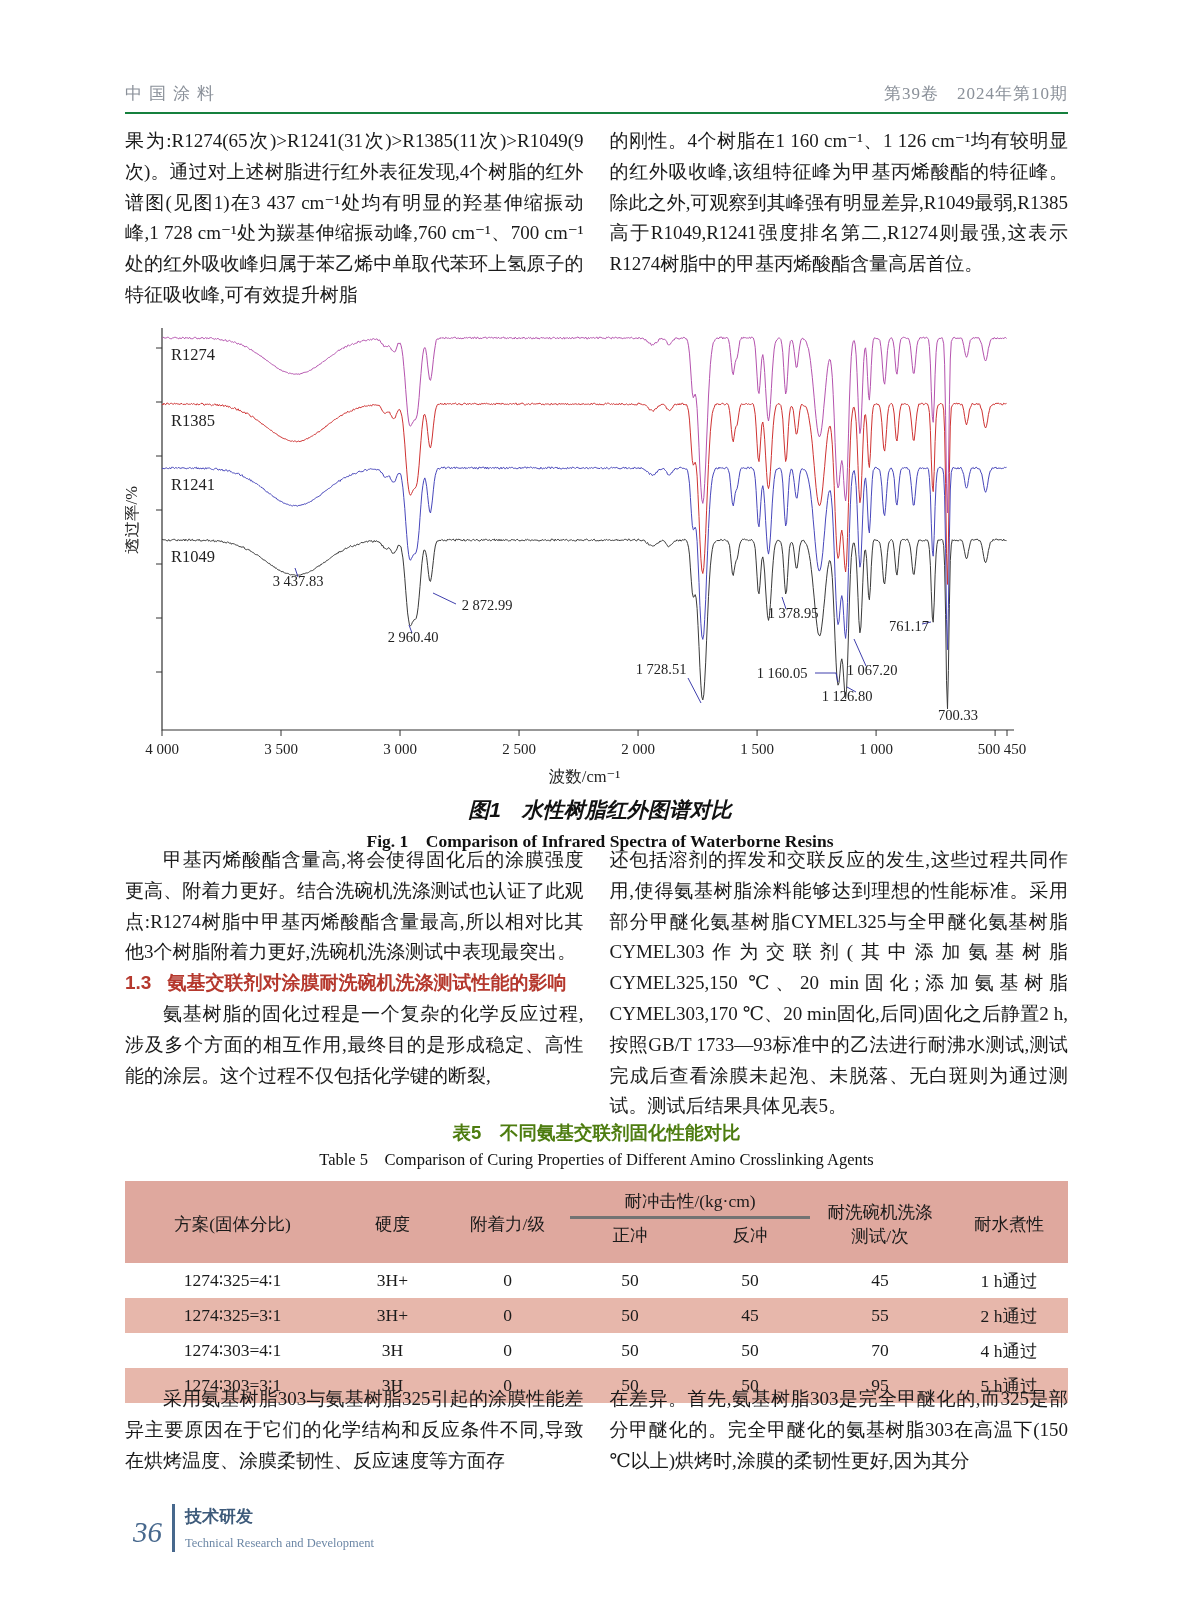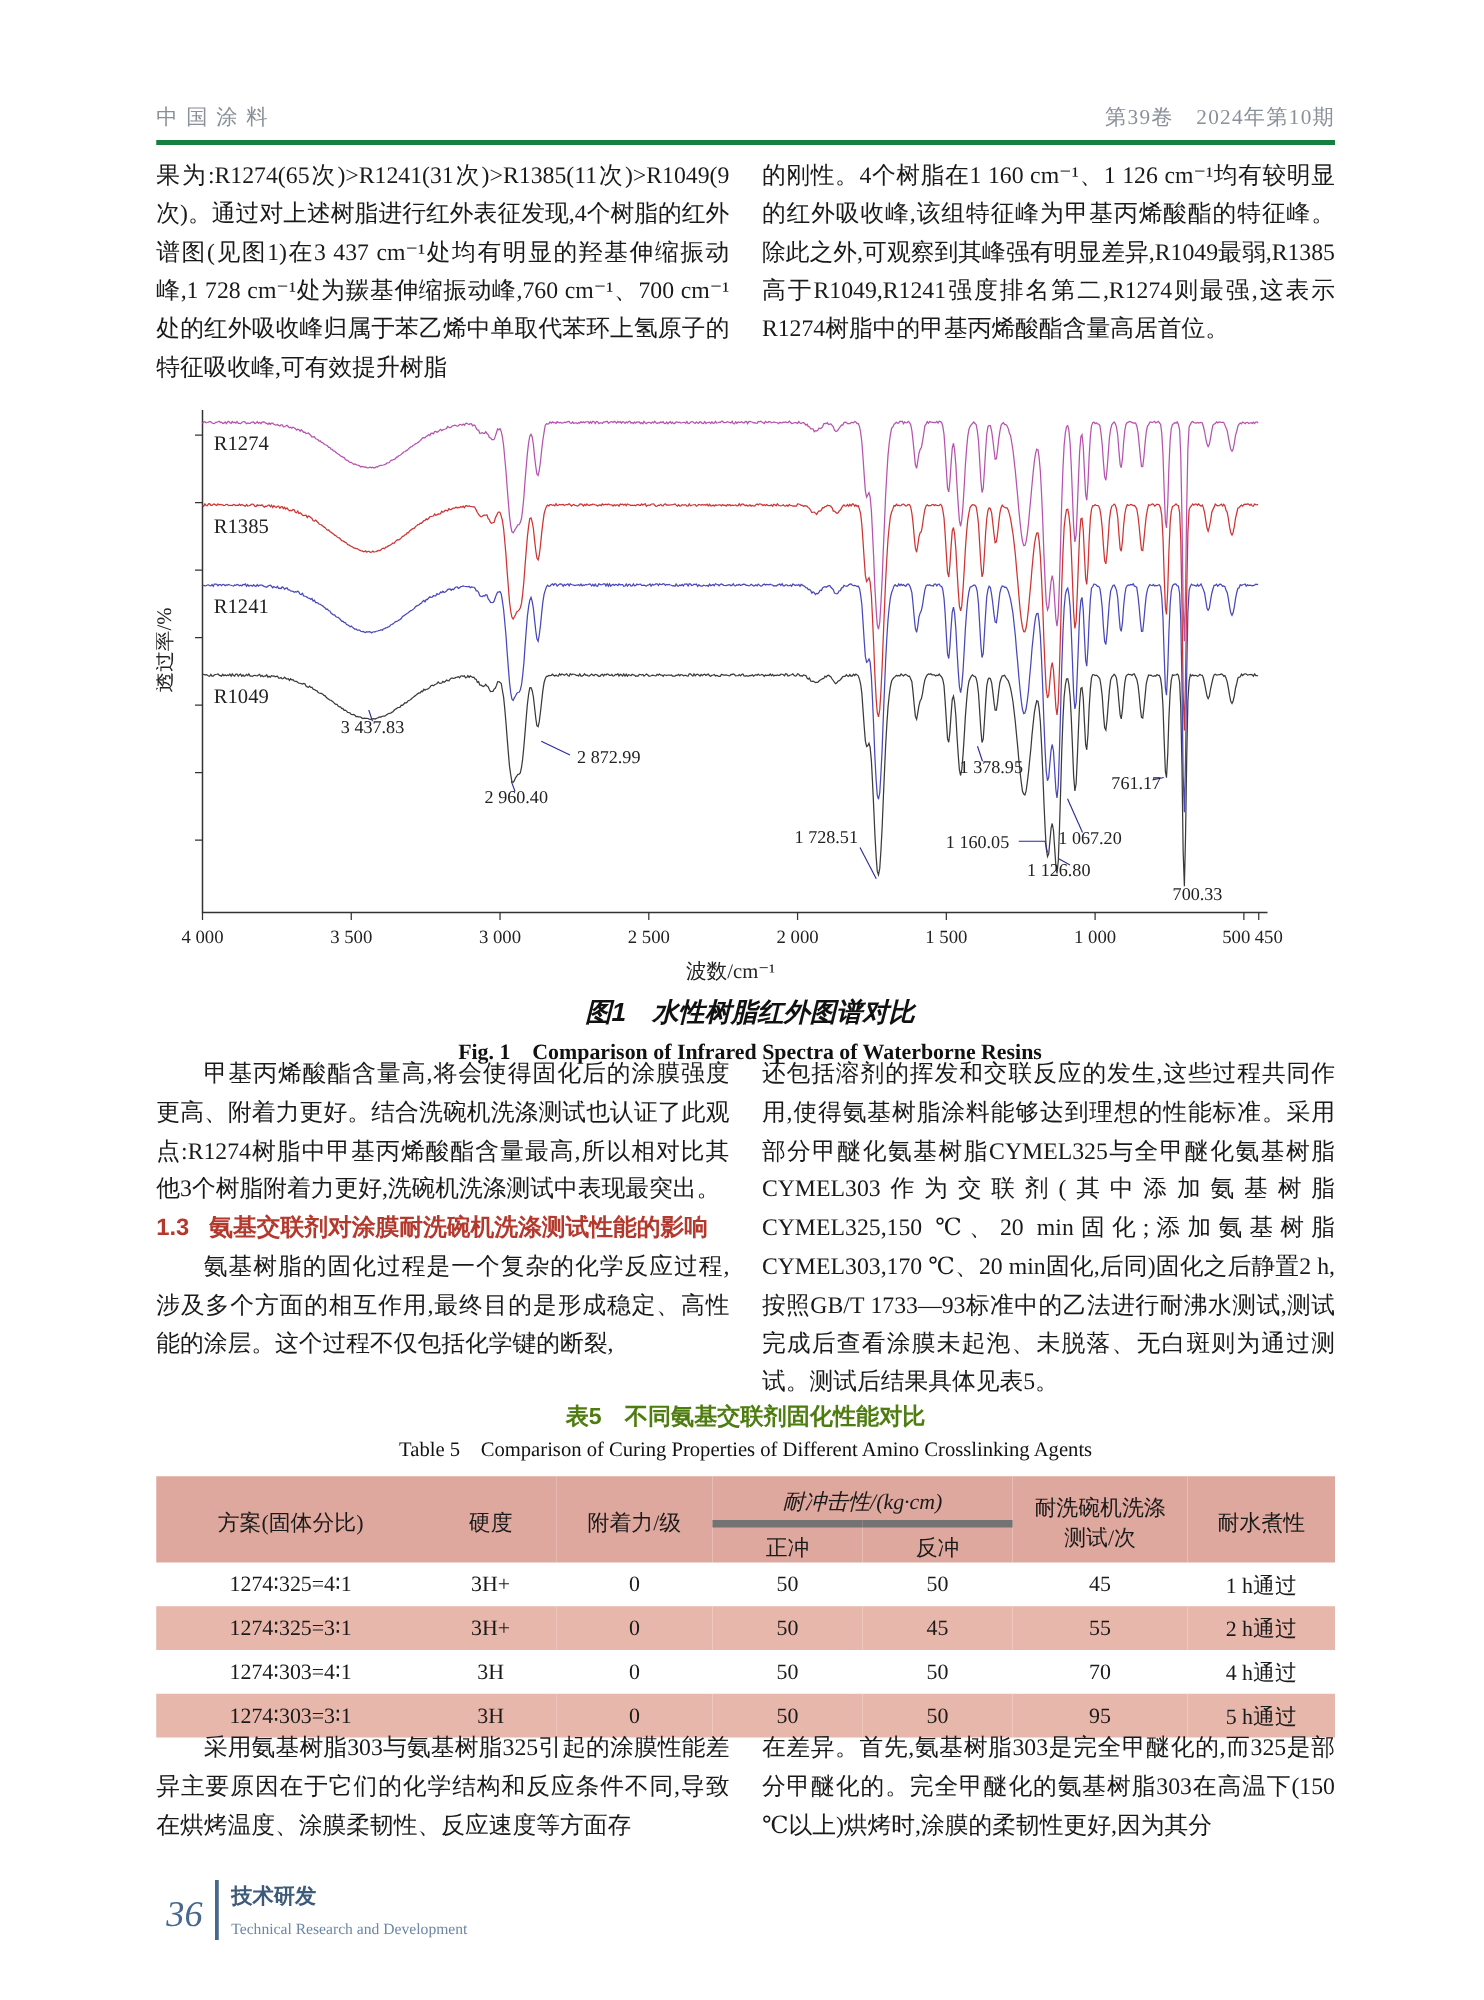--- a/index.html
+++ b/index.html
@@ -1,18 +1,18 @@
 <!DOCTYPE html>
 <html style="--accent_heading: #b5382d; --table_header_bg: #dfa89e; --table_stripe_bg: #e7b7ab; --footer_blue: #47688d; --annotation_blue: #2929a3;"><head>
 <meta charset="utf-8">
 <style>
   html,body{margin:0;padding:0;background:#ffffff;}
   body{width:1187px;height:1600px;position:relative;font-family:"Liberation Serif","DejaVu Serif",serif;color:#1a1a1a;overflow:hidden;}
 
-  .page-header{position:absolute;left:125px;width:943px;top:82px;display:flex;justify-content:space-between;align-items:flex-end;padding-bottom:7px;border-bottom:4px solid #15803d;font-size:17px;color:#8a9099;}
+  .page-header{position:absolute;left:125px;width:943px;top:82px;display:flex;justify-content:space-between;align-items:flex-end;padding-bottom:7px;border-bottom:2px solid #15803d;font-size:17px;color:#8a9099;}
   .journal-name{letter-spacing:7px;}
   .issue-info{letter-spacing:1px;}
 
   .two-col{position:absolute;left:125px;width:943px;display:flex;gap:26px;}
   .col{flex:1;font-size:19px;line-height:30.8px;text-align:justify;}
   .col p{margin:0;}
   p.indent{text-indent:2em;}
 
   #intro-cols{top:126px;}
   #mid-cols{top:845px;}
@@ -32,22 +32,22 @@
   .caption-en{text-align:center;font-weight:bold;font-size:17.5px;margin-top:5px;color:#111;}
 
   .table-block{position:absolute;left:125px;top:1120px;width:943px;}
   .tbl-title-zh{text-align:center;font-family:"Liberation Sans","DejaVu Sans",sans-serif;font-weight:bold;font-size:18.5px;color:#4d7c0f;}
   .tbl-title-en{text-align:center;font-weight:normal;font-size:16.5px;margin-top:4px;color:#111;}
   table{width:100%;border-collapse:collapse;margin-top:10px;font-size:17.5px;}
   th{font-weight:normal;}
   th,td{text-align:center;padding:4px 4px;}
   thead th{background:var(--table_header_bg,#dfa89e);}
   thead tr:first-child th{padding-top:8px;}
-  thead tr:last-child th{padding-bottom:0;}
-  th.group{border-bottom:6px solid #737373;padding-bottom:3px;font-style:italic;}
+  thead tr:last-child th{padding-bottom:16px;}
+  th.group{border-bottom:3px solid #737373;padding-bottom:3px;}
   tbody td{padding:5.5px 4px;}
   tbody tr:nth-child(even) td{background:var(--table_stripe_bg,#e7b7ab);}
 
   .page-footer{position:absolute;left:133px;top:1504px;display:flex;align-items:center;}
   .page-num{font-size:29px;color:var(--footer_blue,#47688d);margin-right:10px;margin-top:8px;font-style:italic;}
   .footer-bar{width:3px;height:48px;background:var(--footer_blue,#47688d);margin-right:10px;}
   .footer-sec-zh{font-family:"Liberation Sans","DejaVu Sans",sans-serif;font-weight:bold;font-size:17px;color:#3d5a7a;}
   .footer-sec-en{font-size:12.5px;color:#6c87a6;margin-top:8px;}
 </style>
 </head>

